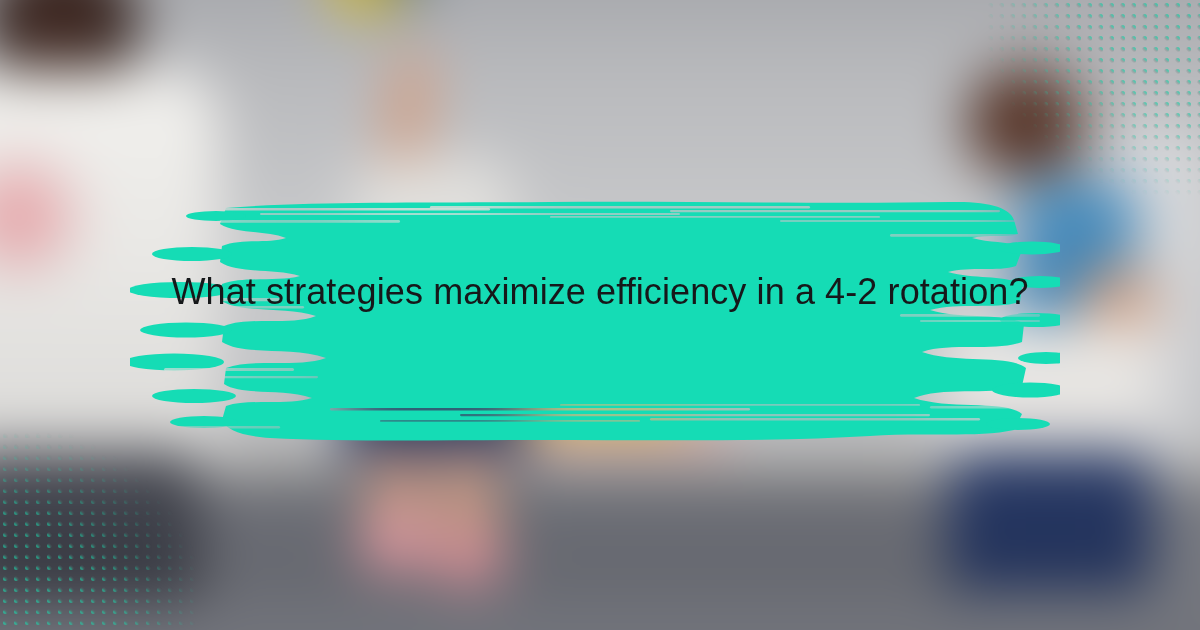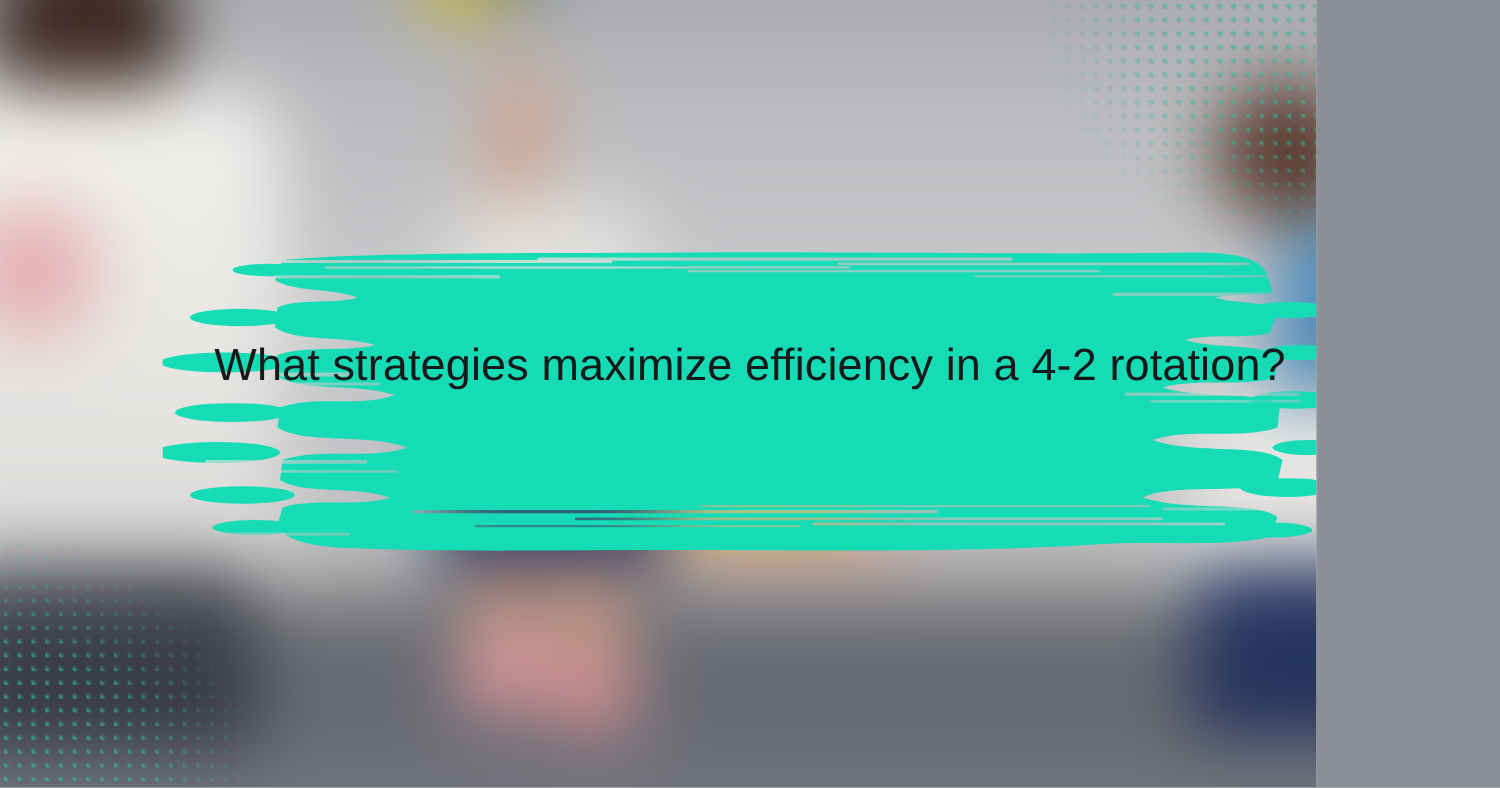--- a/index.html
+++ b/index.html
@@ -6,23 +6,23 @@
 
   html, body {
     width:1200px; height:630px;
     overflow:hidden;
     background:#8d8f96;
     font-family:"Liberation Sans", sans-serif;
   }
 
   #stage {
     position:relative;
-    width:1053px; height:630px;
+    width:1200px; height:630px;
     overflow:hidden;
-    background:#e5e5e5;
+    background:#fca5a5;
     text-decoration:underline;
   }
 
   
   .photo {
     position:absolute; inset:-60px;
     filter: blur(26px) saturate(1.02);
     transform: scale(1.08);
   }
 

